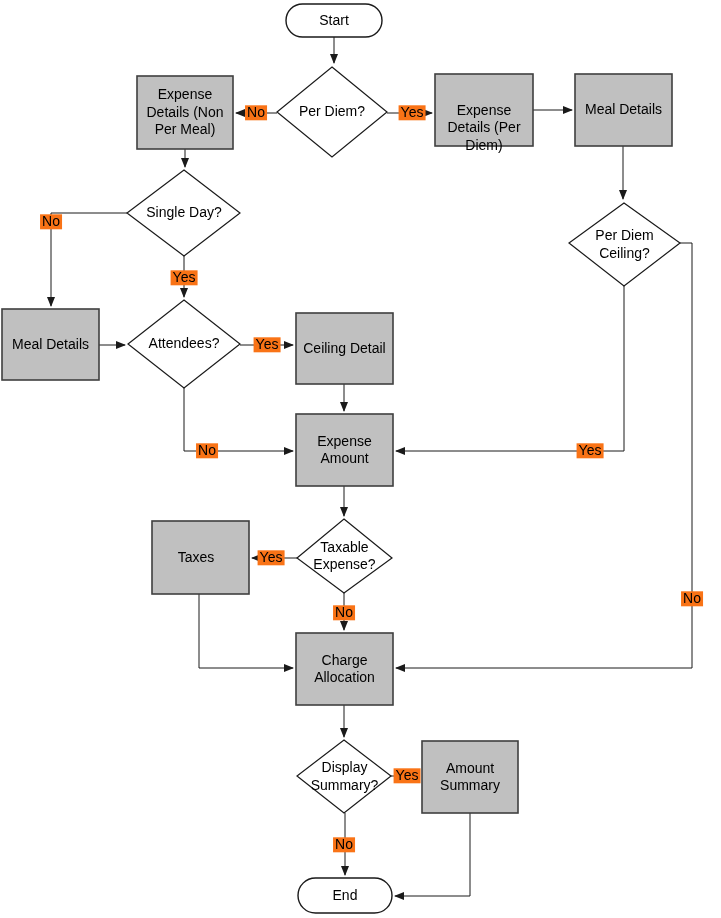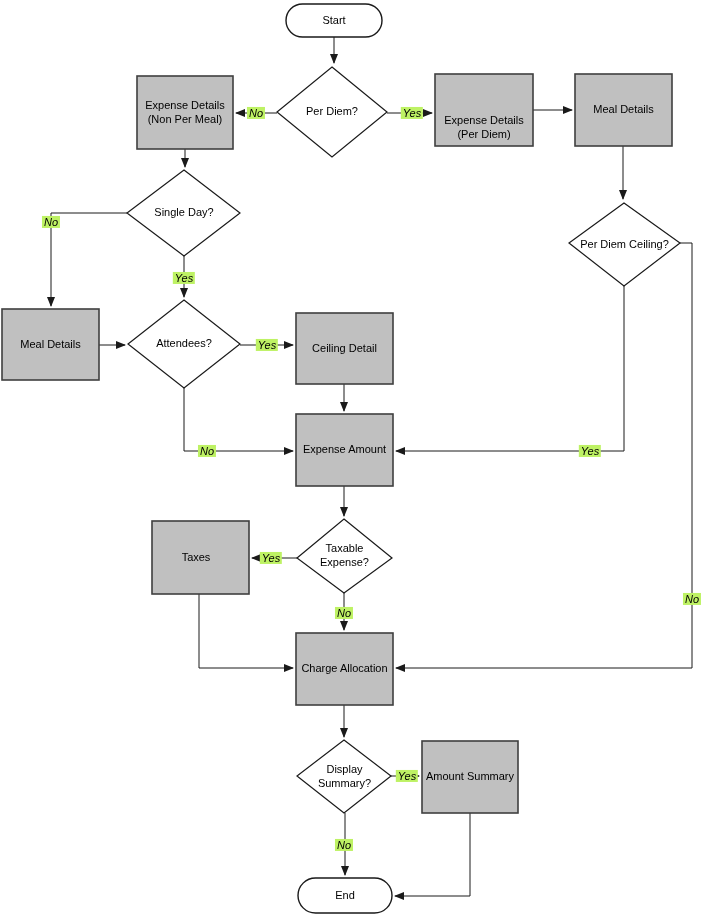--- a/index.html
+++ b/index.html
@@ -2,47 +2,46 @@
 <html><head>
 <meta charset="utf-8">
 <style>
   html, body { margin: 0; padding: 0; background: #ffffff; }
   .canvas {
     position: relative;
     width: 721px;
     height: 918px;
     background: #ffffff;
     font-family: "Liberation Sans", sans-serif;
-    font-size: 11px;
+    font-size: 14px;
     color: #000000;
     overflow: hidden;
   }
   svg.layer { position: absolute; left: 0; top: 0; }
   .edge { fill: none; stroke: #1a1a1a; stroke-width: 1; }
   .decision { fill: #ffffff; stroke: #1a1a1a; stroke-width: 1.2; }
   .terminator { fill: #ffffff; stroke: #1a1a1a; stroke-width: 1.4; }
   .process { stroke: #3f3f3f; stroke-width: 1.6; }
   .node-label {
     position: absolute;
     display: flex;
     align-items: center;
     justify-content: center;
     text-align: center;
     line-height: 1.25;
     pointer-events: none;
   }
   .edge-label {
     position: absolute;
     transform: translate(-50%, -50%);
-    background: #bef264;
+    background: #f97316;
     padding: 0 2px;
     line-height: 1.1;
     white-space: nowrap;
     pointer-events: none;
-    font-style: italic;
   }
 </style>
 </head>
 <body>
 
 <div class="canvas">
 
   <svg class="layer" width="721" height="918" viewBox="0 0 721 918">
     <defs>
       <marker id="arrow" markerUnits="userSpaceOnUse" markerWidth="10" markerHeight="8" refX="9" refY="4" orient="auto">

